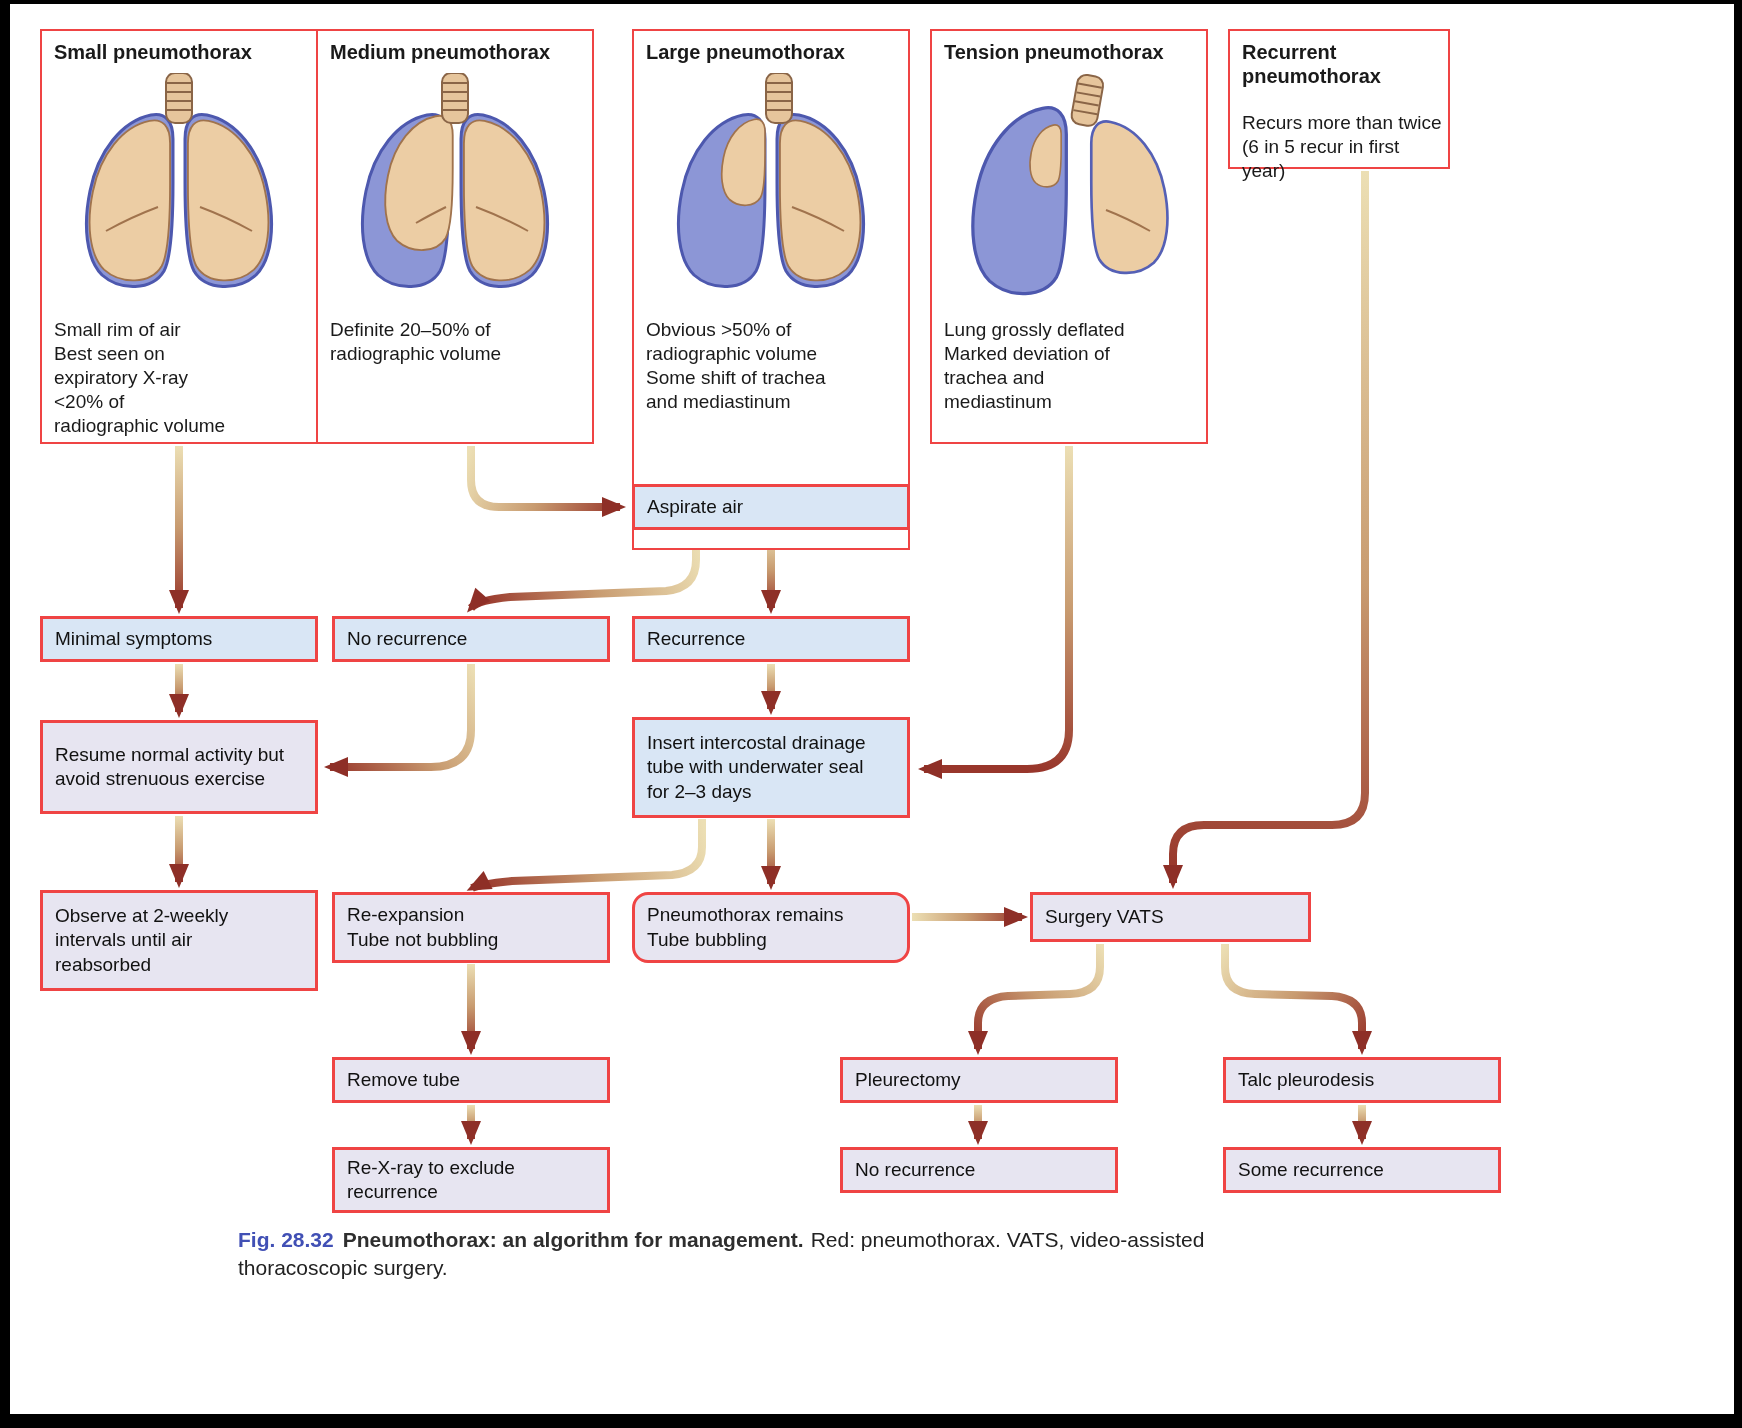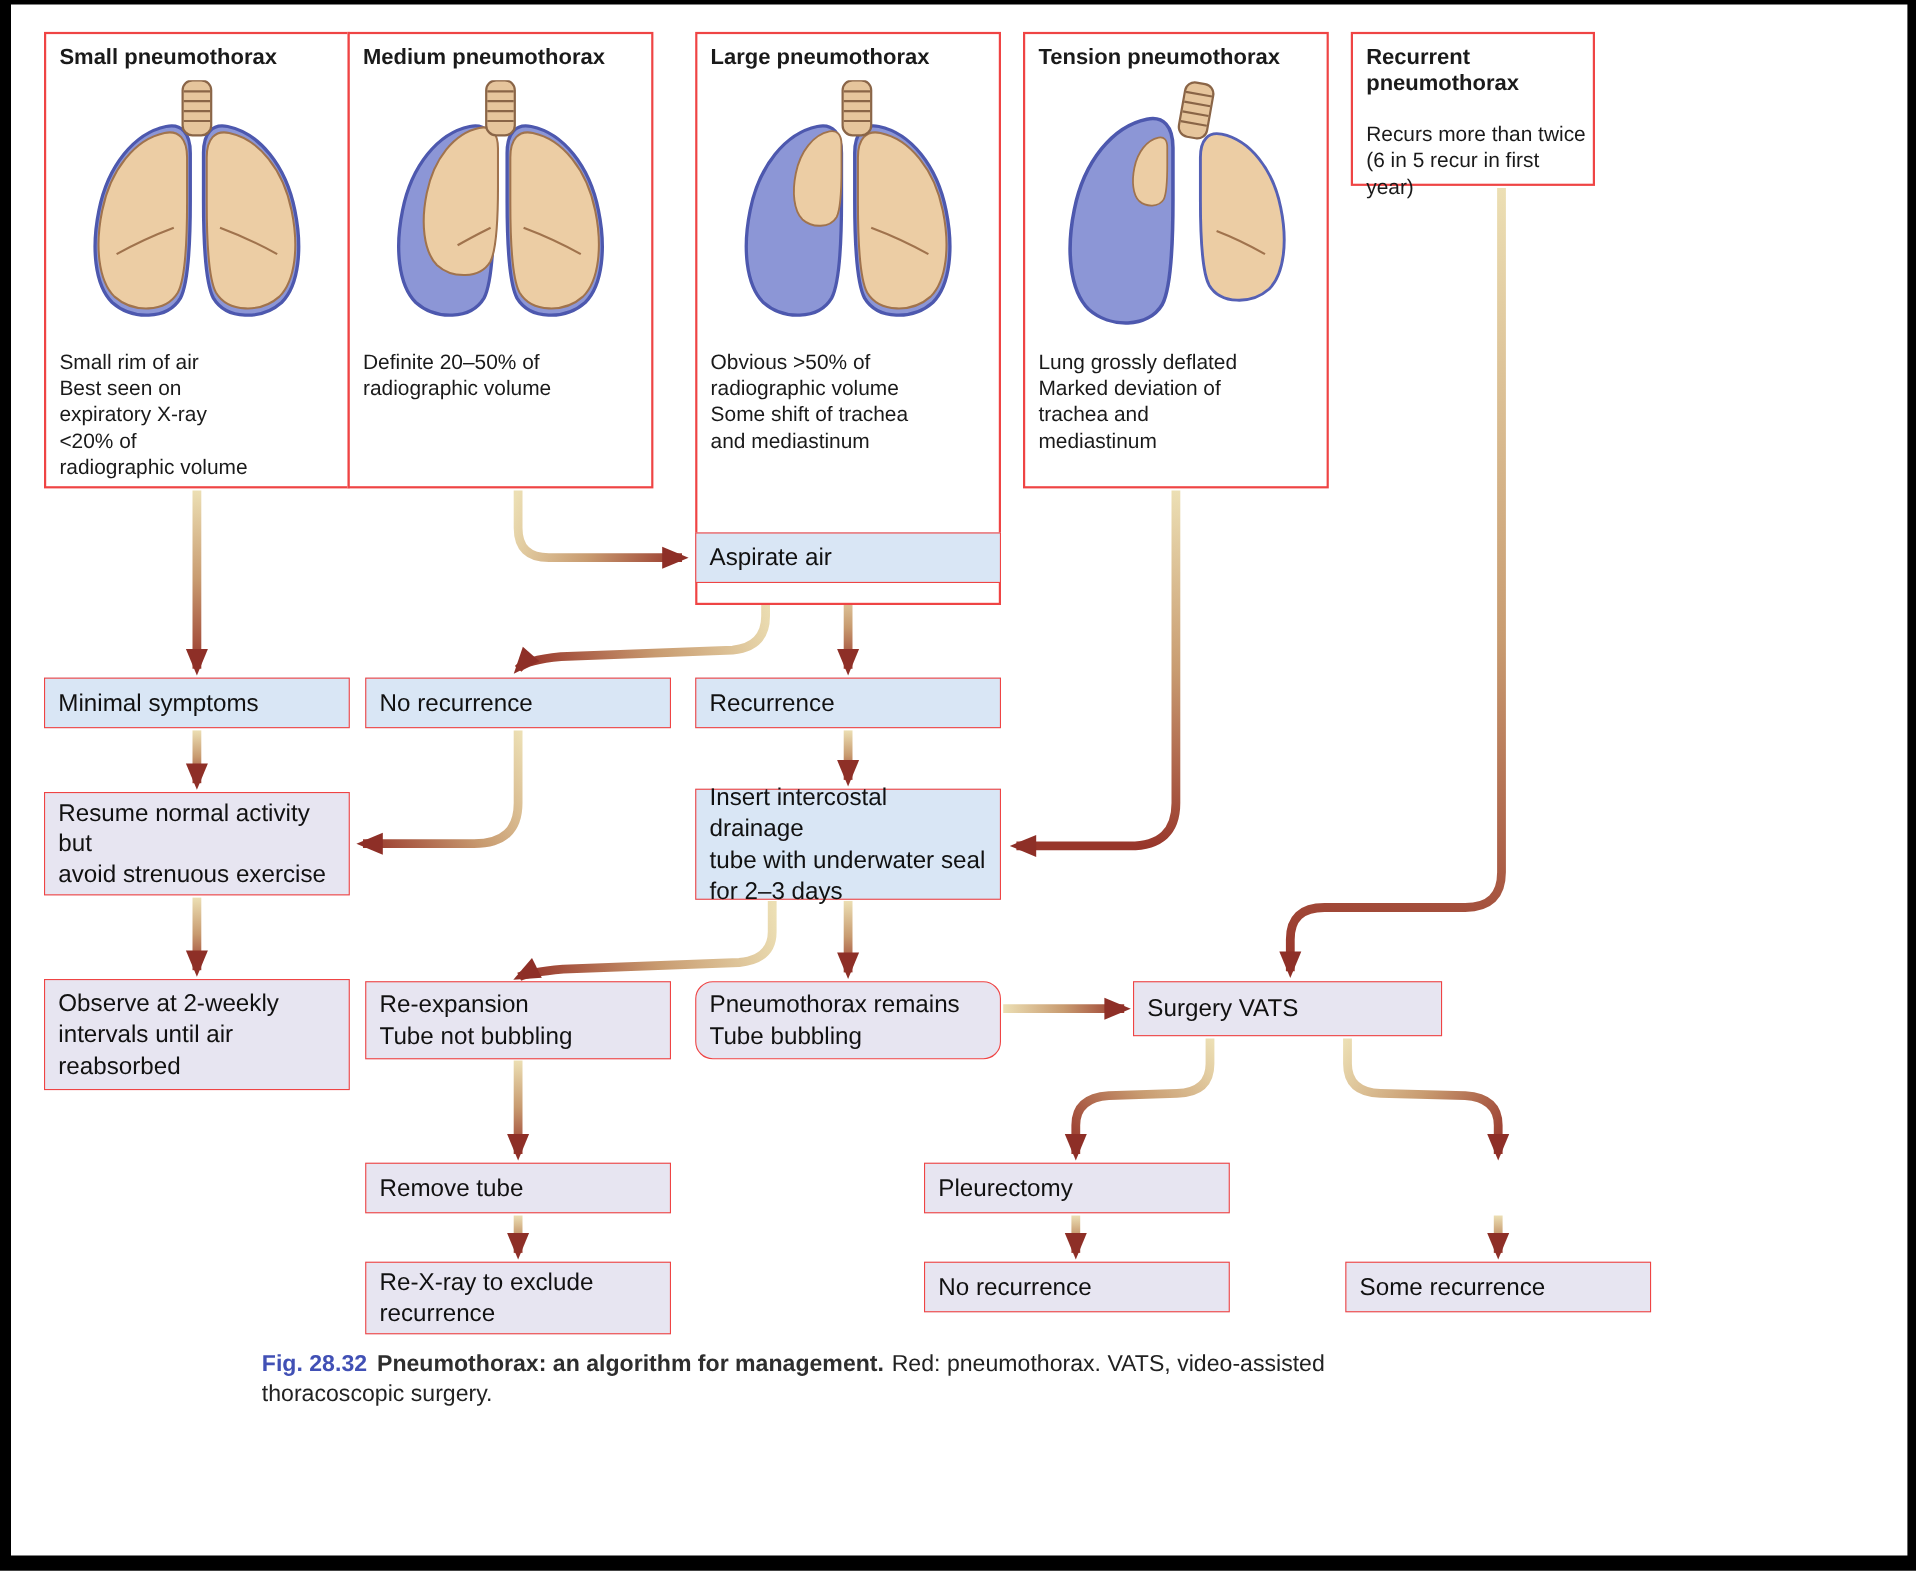--- a/index.html
+++ b/index.html
@@ -5,21 +5,21 @@
   html,body{margin:0;padding:0;background:#000;font-family:"Liberation Sans",sans-serif;}
   .frame{position:relative;width:1742px;height:1428px;background:#fff;border:solid #000;
          border-width:4px 8px 14px 10px;box-sizing:border-box;color:#1a1a1a;overflow:hidden;}
   .arrows{position:absolute;left:0;top:0;width:1742px;height:1428px;pointer-events:none;}
   .tbox{position:absolute;background:#fff;border:2px solid #ef4444;box-sizing:border-box;}
   .tbox-title{position:absolute;top:10px;left:12px;right:8px;font-size:20px;font-weight:bold;
               white-space:pre-line;line-height:1.18;}
   .tbox-desc{position:absolute;top:287px;left:12px;right:6px;font-size:19px;line-height:1.26;white-space:pre-line;}
   .tbox-desc.high{top:80px;}
   .lungsvg{position:absolute;top:42px;left:12px;}
-  .fbox{position:absolute;box-sizing:border-box;border:1px solid #ef4444;font-size:22px;line-height:1.28;
+  .fbox{position:absolute;box-sizing:border-box;border:3px solid #ef4444;font-size:19px;line-height:1.28;
         padding:6px 12px;display:flex;align-items:center;white-space:pre-line;color:#111;}
   .blue{background:#d9e6f5;}
   .lav{background:#e7e5f1;}
   .caption{position:absolute;left:228px;top:1222px;width:1005px;font-size:21px;line-height:1.32;color:#222;}
   .fig-label{color:#4150b5;font-weight:bold;margin-right:9px;}
   .cap-bold{font-weight:bold;color:#2e2e2e;margin-right:7px;}
 </style>
 </head>
 <body>
 
@@ -279,20 +279,22 @@
   <div class="fbox lav" style="left:322px;top:1143px;width:278px;height:66px;">
     <span>Re-X-ray to exclude
 recurrence</span></div>
 
   <div class="fbox lav" style="left:830px;top:1053px;width:278px;height:46px;">
     <span>Pleurectomy</span></div>
 
   <div class="fbox lav" style="left:830px;top:1143px;width:278px;height:46px;">
     <span>No recurrence</span></div>
 
+  <div class="fbox lav" style="left:1213px;top:1053px;width:278px;height:46px;">
+    <span>Talc pleurodesis</span></div>
 
   <div class="fbox lav" style="left:1213px;top:1143px;width:278px;height:46px;">
     <span>Some recurrence</span></div>
 
   <div class="caption">
     <span class="fig-label">Fig. 28.32</span><span class="cap-bold">Pneumothorax: an algorithm for management.</span><span>Red: pneumothorax. VATS, video-assisted thoracoscopic surgery.</span>
   </div>
 
 </div>
 

